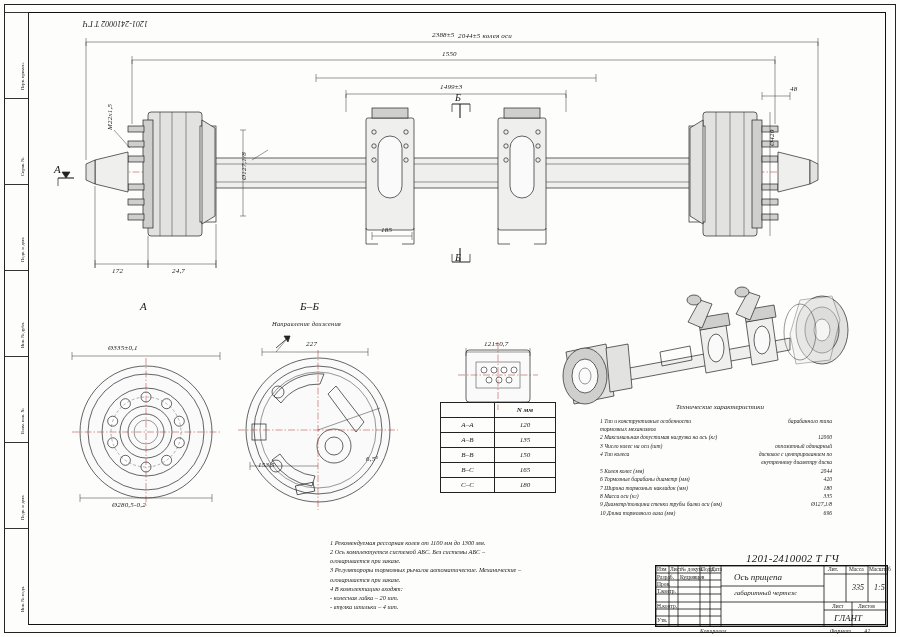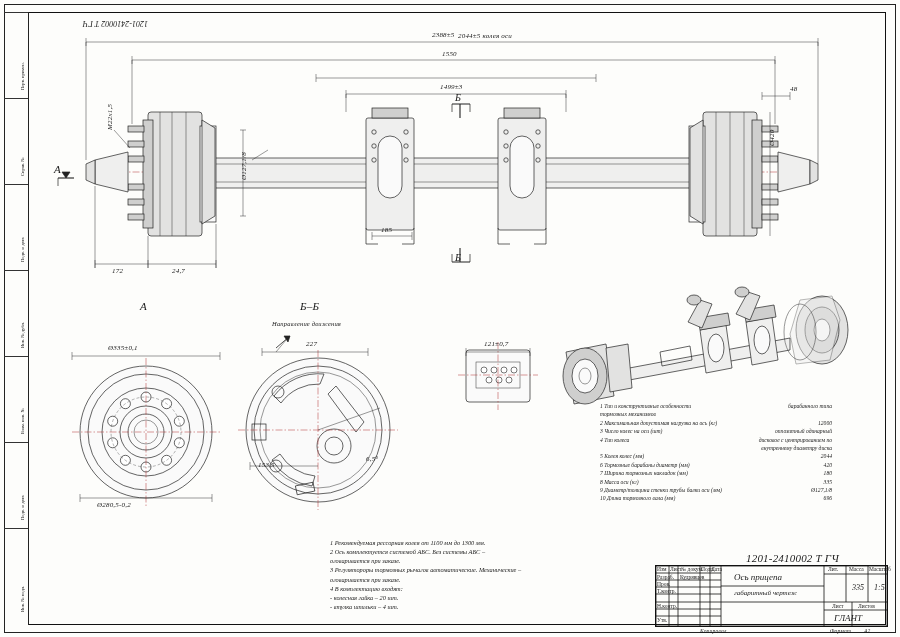--- a/index.html
+++ b/index.html
@@ -323,28 +323,57 @@
 
   <span class="lbl it" style="left:54px;top:163px;font-size:11px;">А</span>
   <span class="lbl it" style="left:455px;top:92px;font-size:10px;">Б</span>
   <span class="lbl it" style="left:455px;top:252px;font-size:10px;">Б</span>
 
   <span class="lbl it" style="left:140px;top:300px;font-size:11px;">А</span>
   <span class="lbl it" style="left:300px;top:300px;font-size:11px;">Б–Б</span>
   <span class="lbl it" style="left:272px;top:320px;font-size:6.5px;">Направление движения</span>
 
   <span class="lbl it" style="left:108px;top:344px;">Ø335±0,1</span>
-  <span class="lbl it" style="left:97px;top:501px;">Ø280,5-0,2</span>
+  <span class="lbl it" style="left:112px;top:501px;">Ø280,5-0,2</span>
   <span class="lbl it" style="left:306px;top:340px;">227</span>
   <span class="lbl it" style="left:258px;top:461px;">153,5</span>
   <span class="lbl it" style="left:350px;top:455px;margin-left:16px;">6,5°</span>
   <span class="lbl it" style="left:484px;top:340px;">121±0,7</span>
 
+  <table class="dimtab" style="left:440px;top:402px;width:116px;">
+    <tbody>
+        <tr>
+      <th></th>
+      <th>N мм</th>
+    </tr>
+    <tr>
+      <td>А–А</td>
+      <td>120</td>
+    </tr>
+    <tr>
+      <td>А–В</td>
+      <td>135</td>
+    </tr>
+    <tr>
+      <td>В–В</td>
+      <td>150</td>
+    </tr>
+    <tr>
+      <td>В–С</td>
+      <td>165</td>
+    </tr>
+    <tr>
+      <td>С–С</td>
+      <td>180</td>
+    </tr>
+  </tbody>
+    </table>
 
   <div class="tech" style="left:600px;top:402px;width:240px;">
+    <div style="text-align:center;font-size:7px;margin-bottom:4px;">Технические характеристики</div>
     <div class="techrow">
         <span>1  Тип и конструктивные особенности</span>
         <span>барабанного типа</span>
       </div>
     <div class="techrow">
         <span>    тормозных механизмов</span>
         <span></span>
       </div>
     <div class="techrow">
         <span>2  Максимальная допустимая нагрузка на ось (кг)</span>

